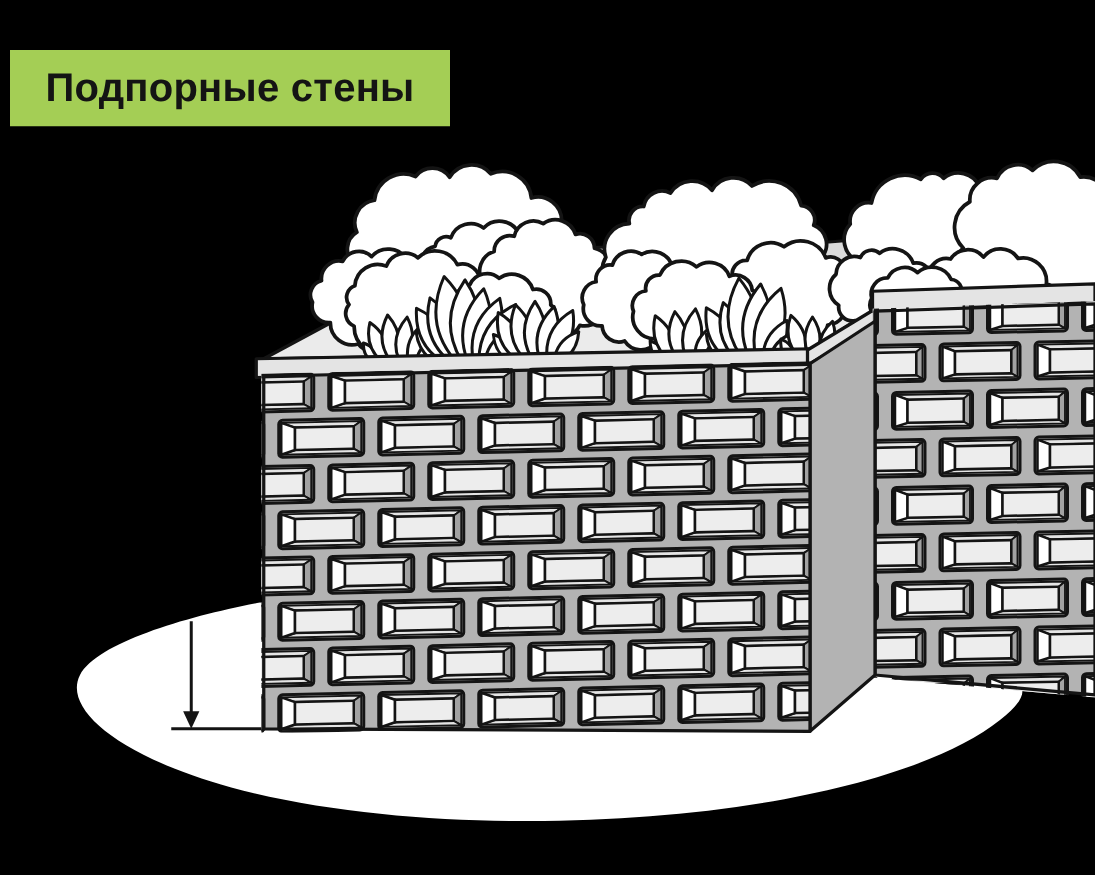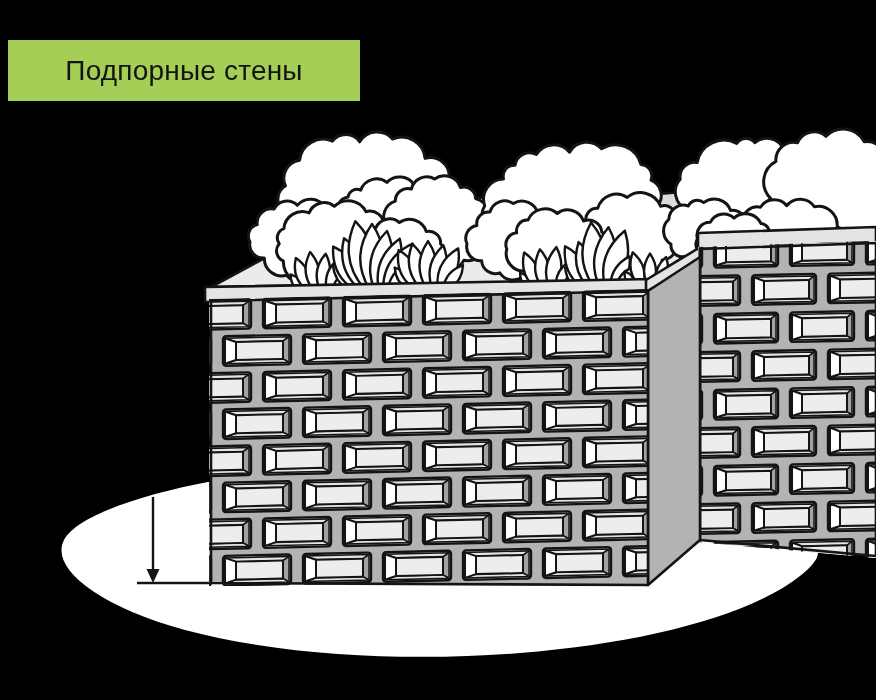--- a/index.html
+++ b/index.html
@@ -1,21 +1,21 @@
 <!DOCTYPE html>
 <html><head>
 <meta charset="utf-8">
 <style>
   html,body{margin:0;padding:0;background:#000;}
   .stage{position:relative;width:876px;height:700px;overflow:hidden;background:#000;
          font-family:"Liberation Sans",sans-serif;}
   .stage svg{position:absolute;left:0;top:0;}
   .banner{position:absolute;left:8px;top:40px;width:352px;height:61px;
           display:flex;align-items:center;justify-content:center;z-index:5;}
-  .banner span{font-size:28px;font-weight:400;letter-spacing:0.2px;}
+  .banner span{font-size:32px;font-weight:700;letter-spacing:0.2px;}
 </style>
 </head>
 <body>
 
 <div class="stage" style="background: rgb(0, 0, 0);">
 
   <div class="banner" style="background: rgb(164, 206, 85); color: rgb(20, 20, 20);">
     <span>Подпорные стены</span>
   </div>
 

